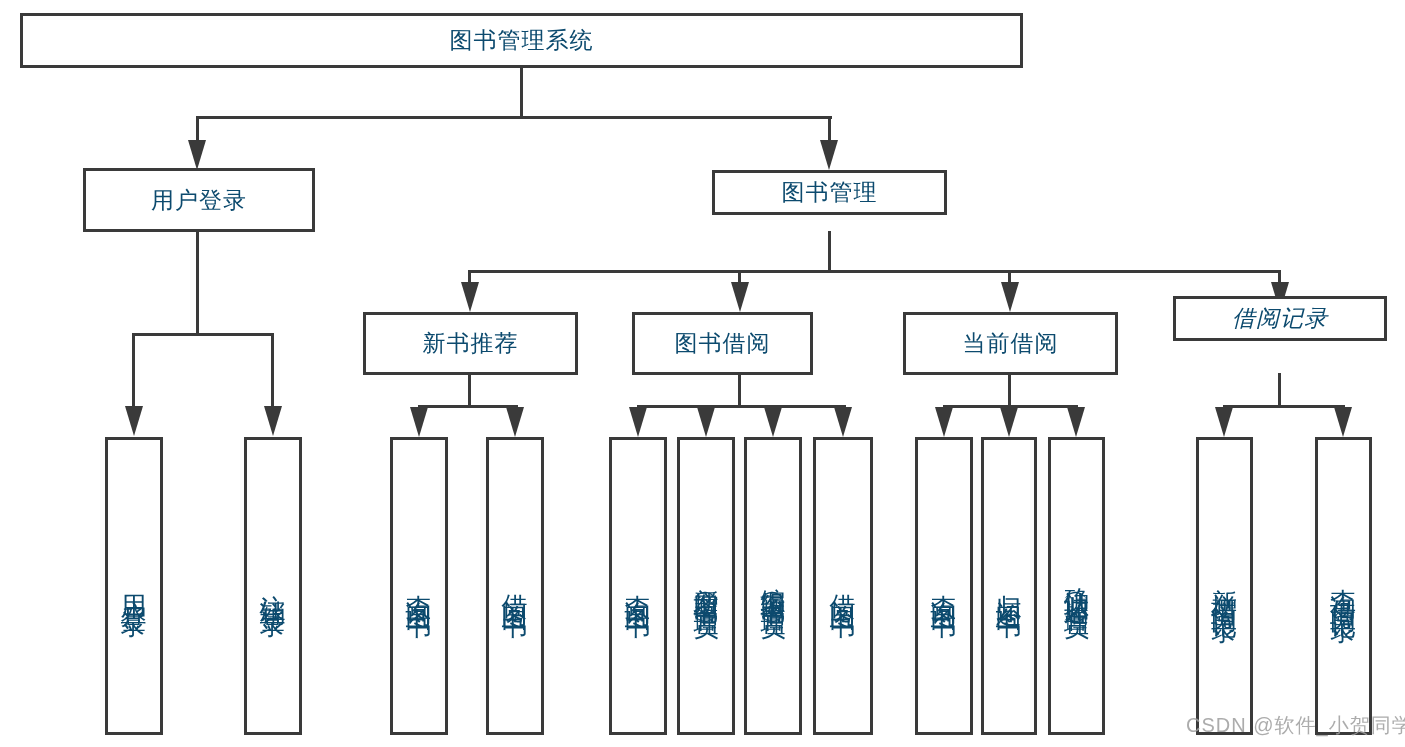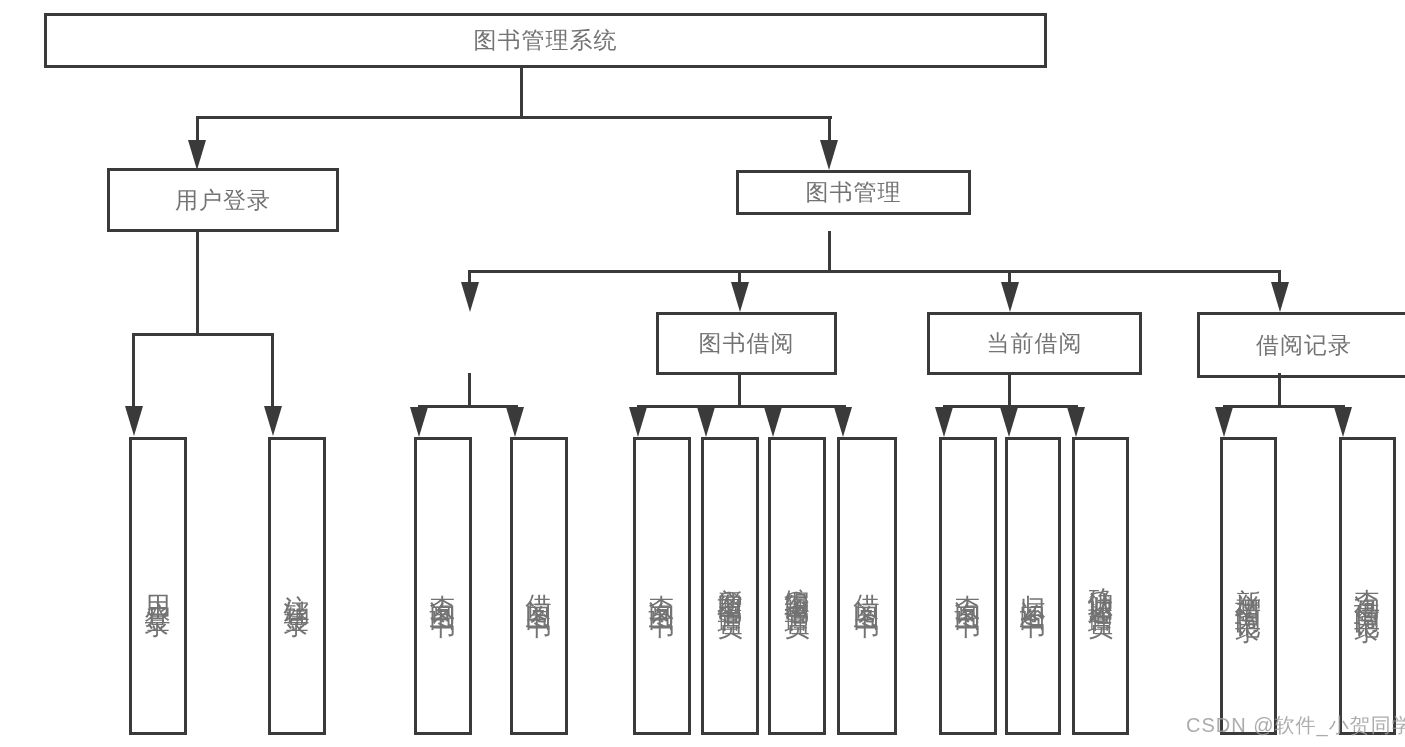--- a/index.html
+++ b/index.html
@@ -12,22 +12,21 @@
     overflow: hidden;
   }
   .box {
     position: absolute;
     box-sizing: border-box;
     border: 3px solid #3a3a3a;
     background: #ffffff;
     display: flex;
     align-items: center;
     justify-content: center;
-    color: #737373;
-    margin-left: 24px;
+    color: #0c4a6e;
   }
   .h-label {
     font-size: 23px;
     letter-spacing: 1px;
     white-space: nowrap;
   }
   .v-label {
     writing-mode: vertical-rl;
     text-orientation: mixed;
     font-size: 26px;
@@ -92,27 +91,30 @@
   <div class="line" style="left:469px; top:270px; width:812px; height:3px;"></div>
   <div class="line" style="left:468px; top:270px; width:3px; height:14px;"></div>
   <div class="arrow" style="left:461px; top:282px;"></div>
   <div class="line" style="left:738px; top:270px; width:3px; height:14px;"></div>
   <div class="arrow" style="left:731px; top:282px;"></div>
   <div class="line" style="left:1008px; top:270px; width:3px; height:14px;"></div>
   <div class="arrow" style="left:1001px; top:282px;"></div>
   <div class="line" style="left:1278px; top:270px; width:3px; height:14px;"></div>
   <div class="arrow" style="left:1271px; top:282px;"></div>
 
+  <div class="box" style="left:363px; top:312px; width:215px; height:63px;">
+    <span class="h-label">新书推荐</span>
+  </div>
   <div class="box" style="left:632px; top:312px; width:181px; height:63px;">
     <span class="h-label">图书借阅</span>
   </div>
   <div class="box" style="left:903px; top:312px; width:215px; height:63px;">
     <span class="h-label">当前借阅</span>
   </div>
-  <div class="box" style="left:1173px; top:312px; width:214px; height:66px;">
+  <div class="box" style="left:1173px; top:296px; width:214px; height:45px;font-style:italic;">
     <span class="h-label">借阅记录</span>
   </div>
 
   <div class="line" style="left:468px; top:373px; width:3px; height:34px;"></div>
   <div class="line" style="left:418px; top:405px; width:100px; height:3px;"></div>
   <div class="arrow" style="left:410px; top:407px;"></div>
   <div class="arrow" style="left:506px; top:407px;"></div>
 
   <div class="line" style="left:738px; top:373px; width:3px; height:34px;"></div>
   <div class="line" style="left:637px; top:405px; width:209px; height:3px;"></div>

